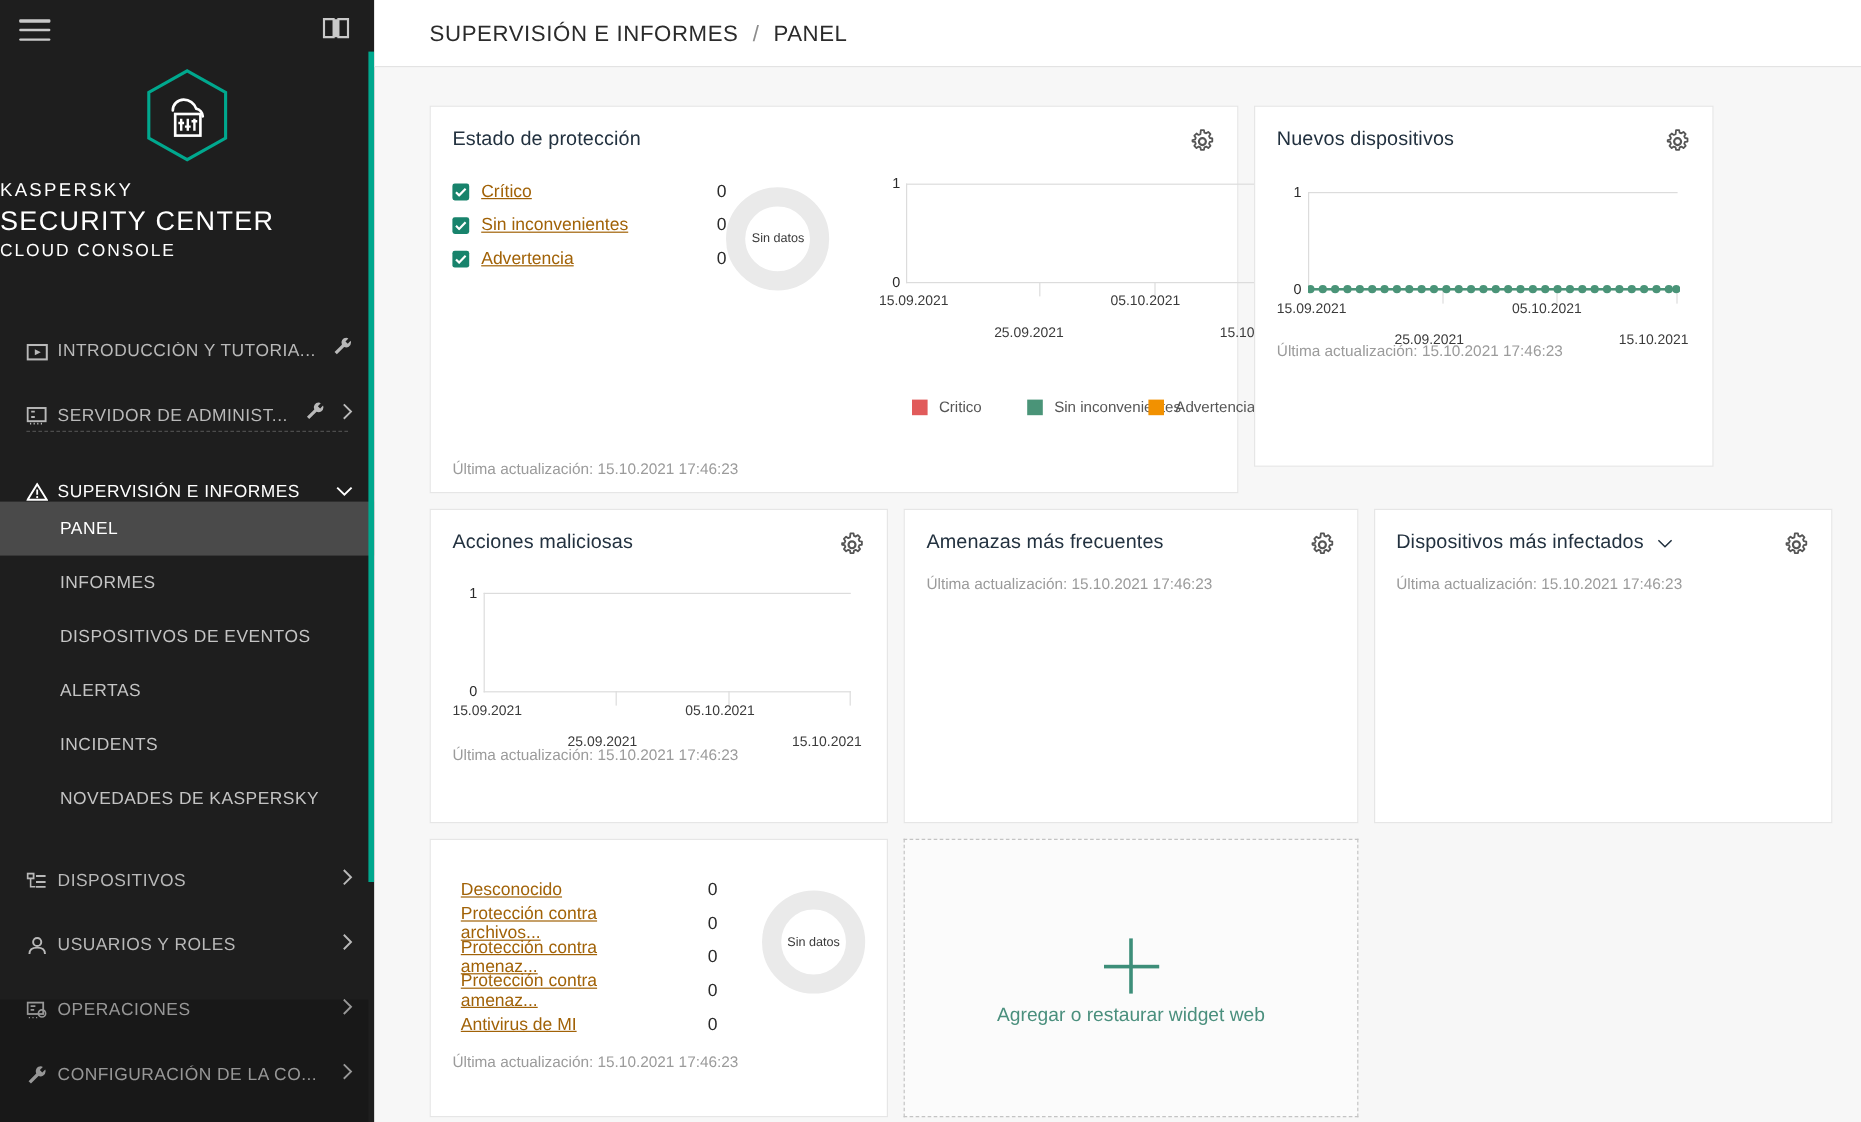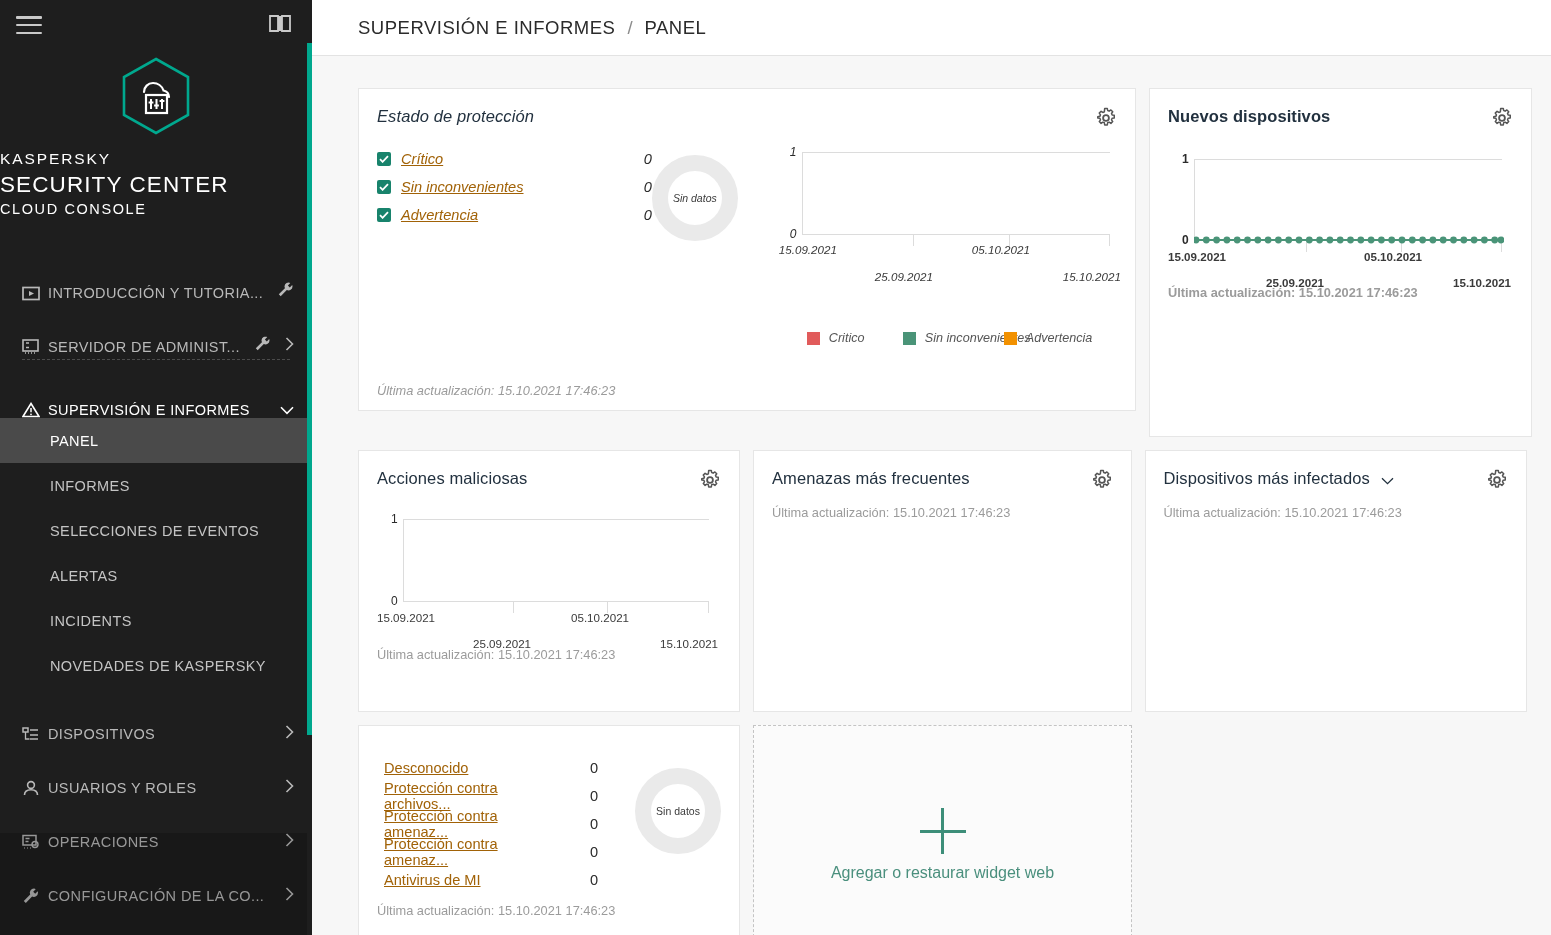--- a/index.html
+++ b/index.html
@@ -232,21 +232,21 @@
         </span>
       </div>
 
       <div class="sub-item active">
         <span>PANEL</span>
       </div>
       <div class="sub-item">
         <span>INFORMES</span>
       </div>
       <div class="sub-item">
-        <span>SELECCIONES DE EVENTOS</span>
+        <span>DISPOSITIVOS DE EVENTOS</span>
       </div>
       <div class="sub-item">
         <span>ALERTAS</span>
       </div>
       <div class="sub-item">
         <span>INCIDENTS</span>
       </div>
       <div class="sub-item">
         <span>NOVEDADES DE KASPERSKY</span>
       </div>
@@ -349,21 +349,21 @@
     <div class="crumbbar">
       <span class="crumb">SUPERVISIÓN E INFORMES</span>
       <span class="crumb-sep">/</span>
       <span class="crumb-cur">PANEL</span>
     </div>
 
     <div class="board">
 
       <div class="row">
 
-        <div class="card" style="width:778px;height:323px;font-style:italic;">
+        <div class="card" style="width:674px;height:323px;">
           <div class="card-head">
             <div class="card-title">Estado de protección</div>
             <div class="gear">
               <svg width="22" height="22" viewBox="0 0 22 22">
                   <path d="M11 7.2a3.8 3.8 0 1 0 0 7.6 3.8 3.8 0 0 0 0-7.6zm0 1.8a2 2 0 1 1 0 4 2 2 0 0 1 0-4z" fill="#555"></path>
                   <path d="M9.7 1.4h2.6l.35 2.1 1.5.62 1.75-1.2 1.83 1.84-1.2 1.74.62 1.5 2.1.35v2.6l-2.1.35-.62 1.5 1.2 1.75-1.83 1.83-1.75-1.2-1.5.62-.35 2.1H9.7l-.35-2.1-1.5-.62-1.75 1.2-1.83-1.83 1.2-1.75-.62-1.5-2.1-.35V9.7l2.1-.35.62-1.5-1.2-1.74L6.1 4.27l1.75 1.2 1.5-.62z" fill="none" stroke="#555" stroke-width="1.5" stroke-linejoin="round"></path>
                 </svg>
             </div>
           </div>
 
@@ -428,21 +428,21 @@
               <div class="leg-item" style="left:228px;top:192px;">
                 <span class="leg-sw" style="background:#f29100;"></span>
                 <span class="leg-tx">Advertencia</span>
               </div>
             </div>
           </div>
 
           <div class="updated">Última actualización: 15.10.2021 17:46:23</div>
         </div>
 
-        <div class="card" style="width:383px;height:349px;font-weight:bold;">
+        <div class="card" style="width:383px;height:301px;">
           <div class="card-head">
             <div class="card-title">Nuevos dispositivos</div>
             <div class="gear">
               <svg width="22" height="22" viewBox="0 0 22 22">
                   <path d="M11 7.2a3.8 3.8 0 1 0 0 7.6 3.8 3.8 0 0 0 0-7.6zm0 1.8a2 2 0 1 1 0 4 2 2 0 0 1 0-4z" fill="#555"></path>
                   <path d="M9.7 1.4h2.6l.35 2.1 1.5.62 1.75-1.2 1.83 1.84-1.2 1.74.62 1.5 2.1.35v2.6l-2.1.35-.62 1.5 1.2 1.75-1.83 1.83-1.75-1.2-1.5.62-.35 2.1H9.7l-.35-2.1-1.5-.62-1.75 1.2-1.83-1.83 1.2-1.75-.62-1.5-2.1-.35V9.7l2.1-.35.62-1.5-1.2-1.74L6.1 4.27l1.75 1.2 1.5-.62z" fill="none" stroke="#555" stroke-width="1.5" stroke-linejoin="round"></path>
                 </svg>
             </div>
           </div>
 

